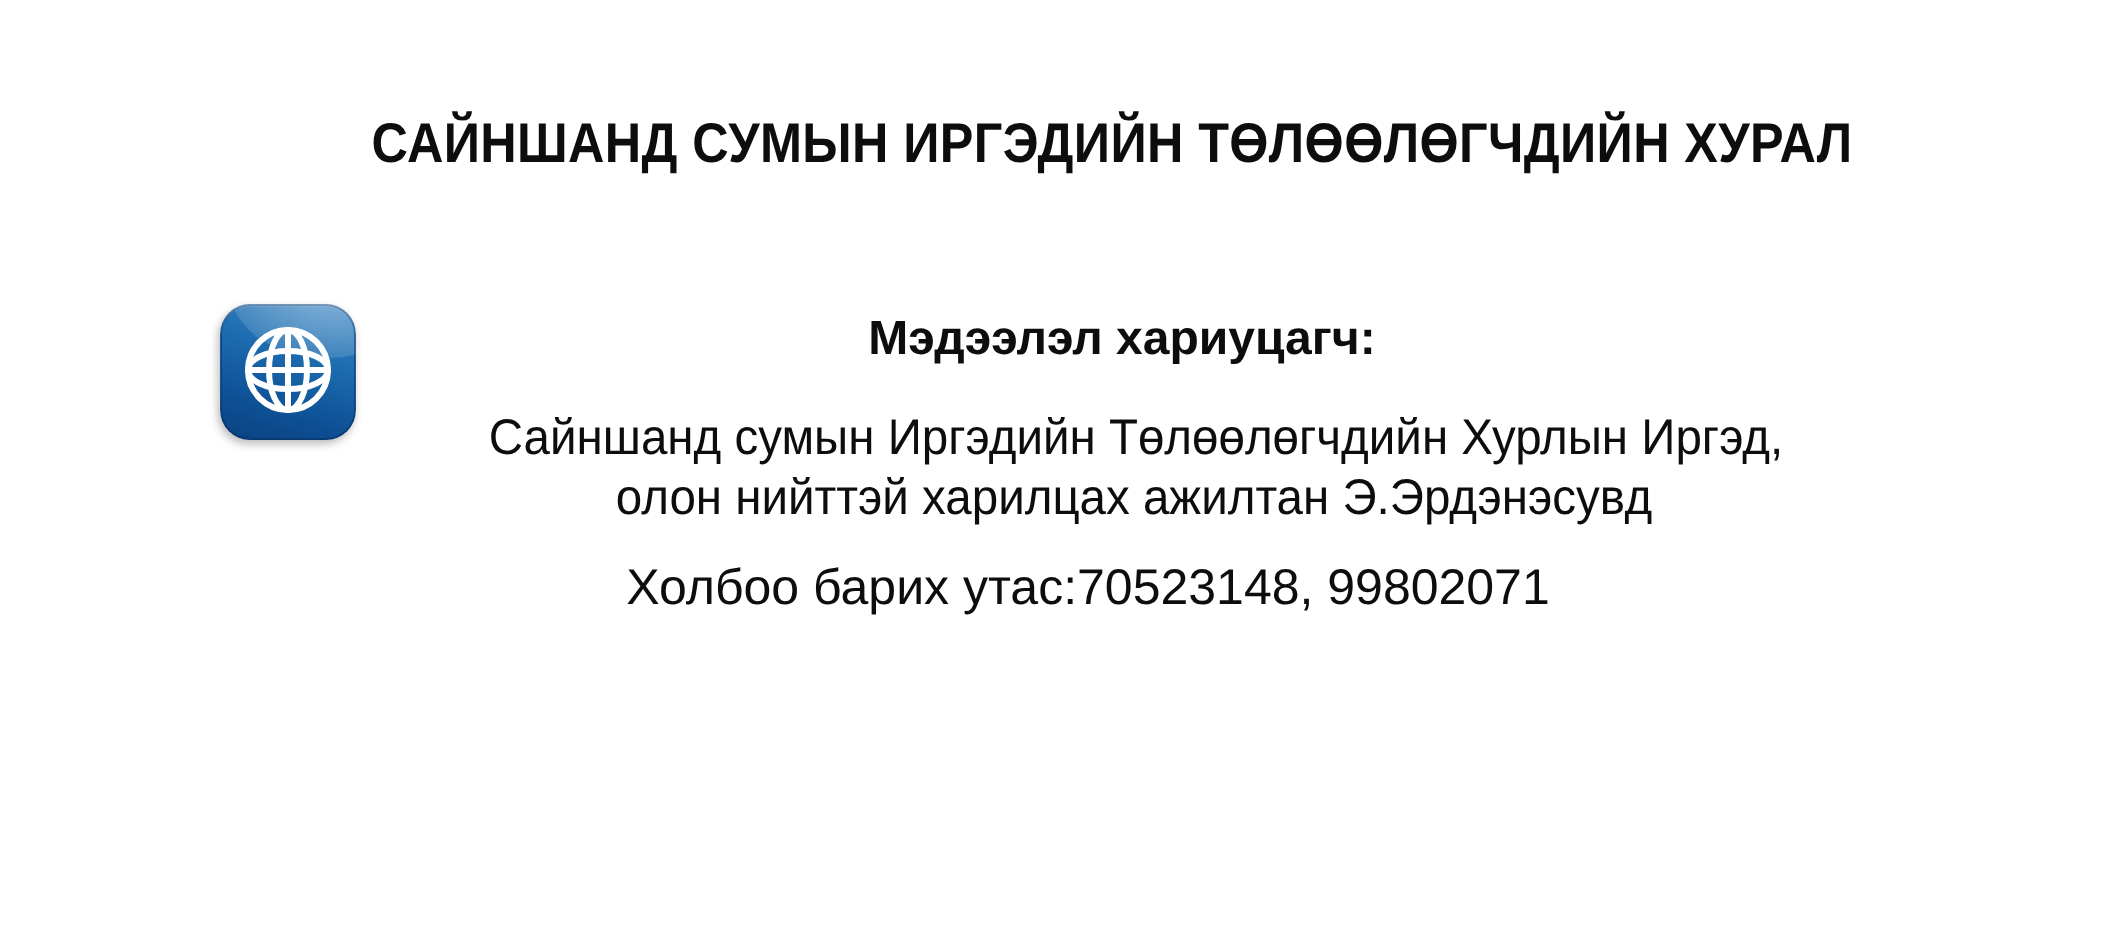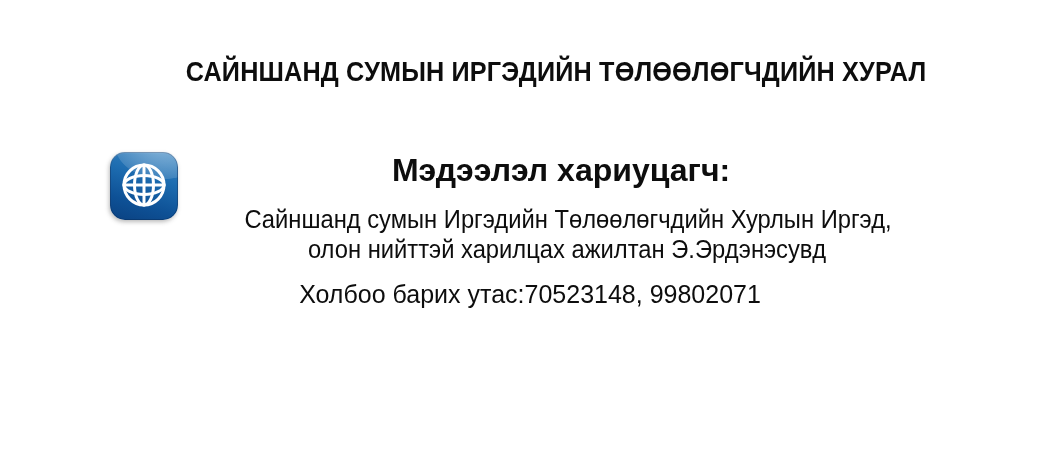--- a/index.html
+++ b/index.html
@@ -27,41 +27,41 @@
     top: 56px;
     font-size: 28px;
     line-height: 32px;
     font-weight: bold;
     letter-spacing: 0.2px;
     transform: translateX(-50%) scaleX(0.9);
   }
   .heading {
     left: 561px;
     top: 156px;
-    font-size: 32px;
+    font-size: 24px;
     line-height: 28px;
     font-weight: bold;
   }
   .officer {
     font-size: 25px;
     line-height: 30px;
     font-weight: normal;
   }
   .officer.line1 {
     left: 568px;
     top: 204px;
     transform: translateX(-50%) scaleX(0.95);
   }
   .officer.line2 {
     left: 567px;
     top: 234px;
     transform: translateX(-50%) scaleX(0.95);
   }
   .contact {
-    left: 530px;
+    left: 544px;
     top: 279px;
     font-size: 25px;
     line-height: 30px;
   }
   .app-icon {
     position: absolute;
     left: 110px;
     top: 152px;
     width: 68px;
     height: 68px;

